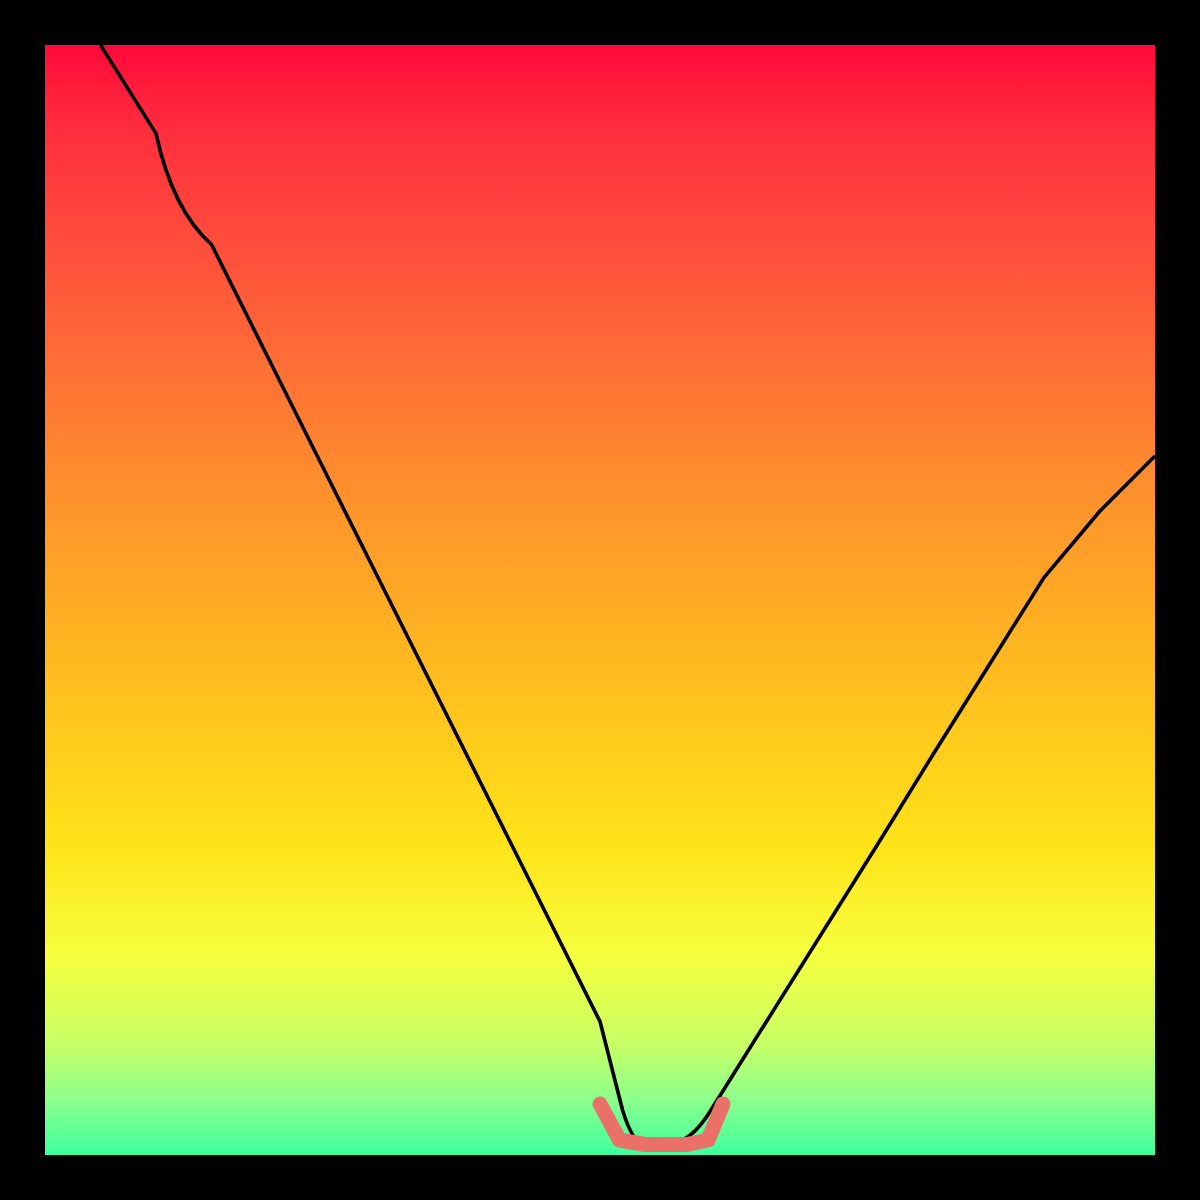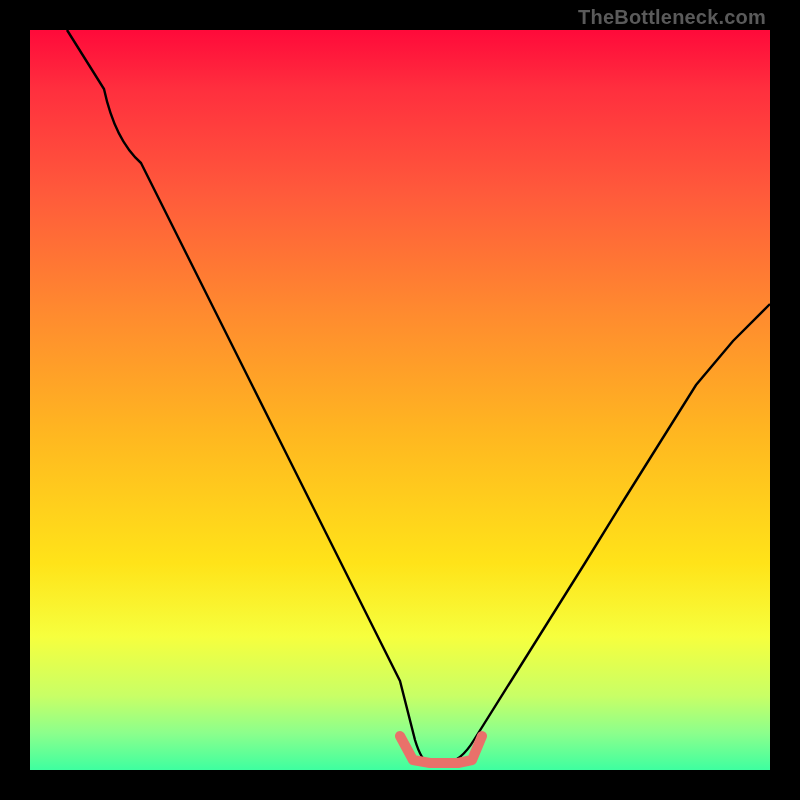--- a/index.html
+++ b/index.html
@@ -57,21 +57,20 @@
     width: 740px;
     height: 740px;
     overflow: visible;
   }
 </style>
 </head>
 <body>
 
 <div class="frame">
 
-  <div class="watermark">TheBottleneck.com</div>
 
   <div class="plot-area">
     <svg class="curve" viewBox="0 0 740 740" preserveAspectRatio="none">
 
       <path fill="none" stroke="#000000" stroke-width="2.4" d="M 37 0
                L 74 59
                Q 85 110 111 133
                L 148 207
                L 185 281
                L 222 355

